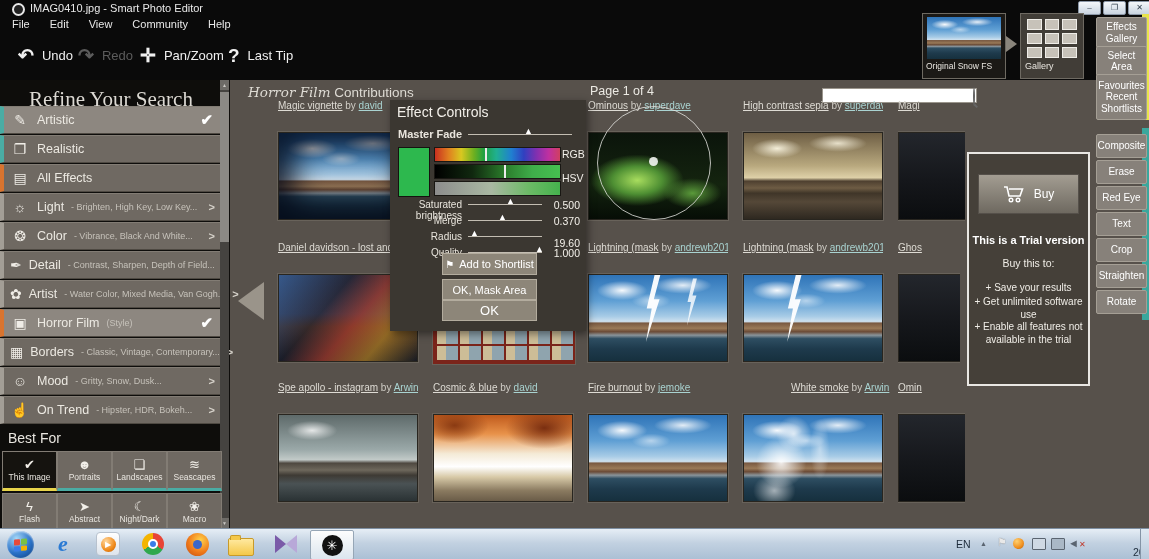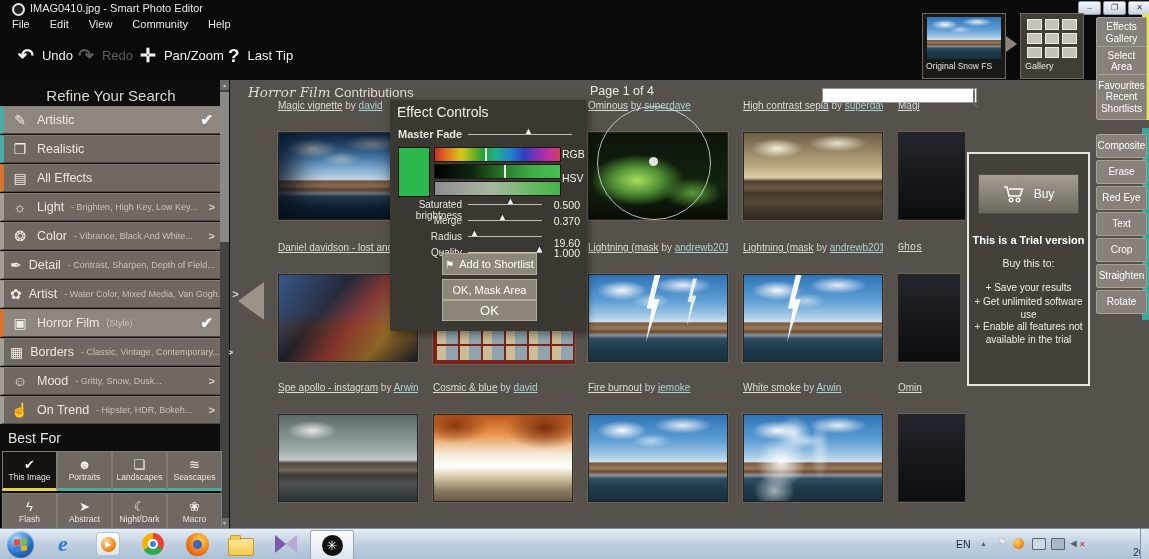--- a/index.html
+++ b/index.html
@@ -23,21 +23,21 @@
   .pvtile{background:#1b1916;border:1px solid #6e6a62;color:#e8e5df;font-size:8.5px;}
   .ggrid{display:grid;grid-template-columns:repeat(3,1fr);gap:3px;}
   .gcell{background:#c7c2b9;border:1px solid #efede8;height:9px;}
 
   
   .rtbtn{background:#87817a;border:1px solid #a59f95;border-radius:2px;color:#fff;
     font-size:10px;display:flex;align-items:center;justify-content:center;
     text-align:center;line-height:1.15;padding:1px 2px;}
 
   
-  .sb-title{color:#dcd9d3;font-size:15px;text-align:center;width:222px;}
+  .sb-title{color:#dcd9d3;font-size:21px;text-align:center;width:222px;font-family:Liberation Serif, serif;}
   .si{width:212px;height:26px;background:#6f6962;border-top:1px solid #827c74;
     border-bottom:1px solid #4e4942;display:flex;align-items:center;gap:7px;
     padding-left:6px;border-left:4px solid #a39e96;}
   .si.sel{background:#8d8780;}
   .si.acc-teal{border-left-color:#4aaca4;}
   .si.acc-orange{border-left-color:#d9742f;}
   .si-ico{width:20px;text-align:center;color:#f0ede7;font-size:14px;}
   .si-lbl{color:#ece9e2;font-size:12.5px;white-space:nowrap;}
   .si-sub{color:#c6c2ba;font-size:9px;white-space:nowrap;}
   .si-chk{margin-left:auto;margin-right:9px;color:#fff;font-size:15px;font-weight:bold;}
@@ -435,38 +435,38 @@
         <i class="bolt"></i>
         <i class="bolt b2"></i>
       </div>
   </div>
   <div class="abs card" style="left:743px;top:242px;width:140px;height:122px;">
     <div class="cap"><span class="nm">Lightning (mask</span> <span>by</span> <span class="au">andrewb2012</span></div>
     <div class="thumb th-photo">
         <i class="bolt" style="left:24%;"></i>
       </div>
   </div>
-  <div class="abs card" style="left:898px;top:242px;width:62px;height:122px;overflow:hidden;font-family:Liberation Mono, monospace;">
+  <div class="abs card" style="left:898px;top:242px;width:62px;height:122px;overflow:hidden;">
     <div class="cap"><span class="nm">Ghos</span></div>
     <div class="thumb th-partial"></div>
   </div>
 
   <div class="abs card" style="left:278px;top:382px;width:140px;height:122px;">
     <div class="cap"><span class="nm">Spe apollo - instagram</span> <span>by</span> <span class="au">Arwin</span></div>
     <div class="thumb th-desat"></div>
   </div>
   <div class="abs card" style="left:433px;top:382px;width:140px;height:122px;">
     <div class="cap"><span class="nm">Cosmic &amp; blue</span> <span>by</span> <span class="au">david</span></div>
     <div class="thumb th-cosmic"></div>
   </div>
   <div class="abs card" style="left:588px;top:382px;width:140px;height:122px;">
     <div class="cap"><span class="nm">Fire burnout</span> <span>by</span> <span class="au">jemoke</span></div>
     <div class="thumb th-photo"></div>
   </div>
-  <div class="abs card" style="left:743px;top:382px;width:140px;height:122px;">
+  <div class="abs card" style="left:743px;top:382px;width:140px;height:122px;padding-left:48px;">
     <div class="cap"><span class="nm">White smoke</span> <span>by</span> <span class="au">Arwin</span></div>
     <div class="thumb th-photo">
         <i class="smoke"></i>
       </div>
   </div>
   <div class="abs card" style="left:898px;top:382px;width:67px;height:122px;overflow:hidden;">
     <div class="cap"><span class="nm">Omin</span></div>
     <div class="thumb th-partial"></div>
   </div>
 

